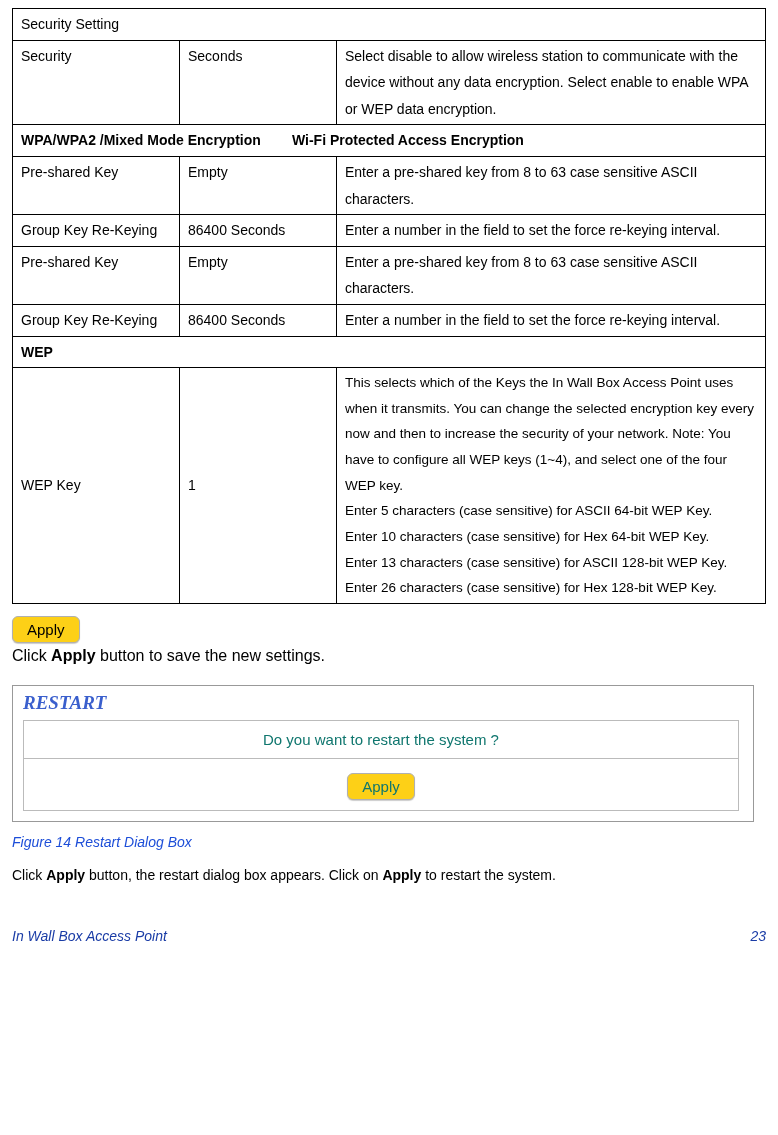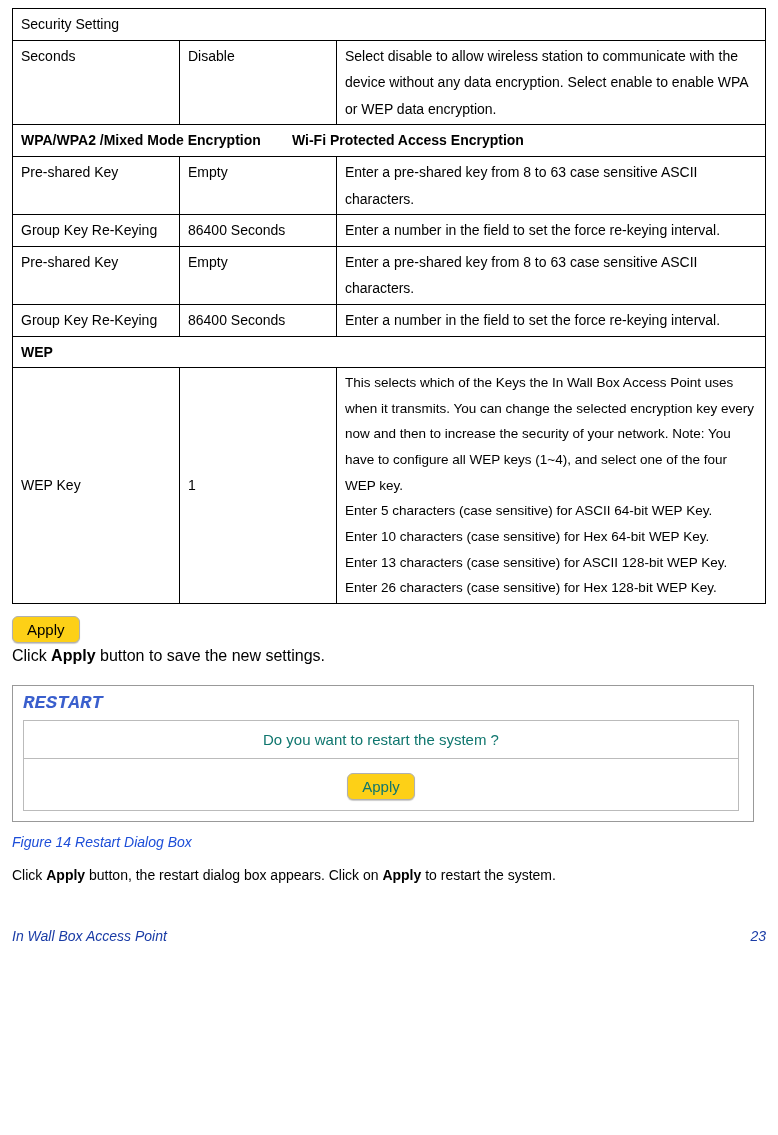--- a/index.html
+++ b/index.html
@@ -43,21 +43,21 @@
       font-size: 16px;
       margin: 4px 0 20px 0;
     }
     .restart-box {
       border: 1px solid #999;
       width: 740px;
       margin-bottom: 12px;
     }
     .restart-title {
       color: #3a5fcd;
-      font-family: Liberation Mono, monospace;
+      font-family: Liberation Serif, serif;
       font-weight: bold;
       font-size: 19px;
       font-style: italic;
       padding: 6px 10px 0 10px;
     }
     .restart-inner-table {
       border-collapse: collapse;
       width: 716px;
       margin: 6px 10px 10px 10px;
     }
@@ -95,22 +95,22 @@
 <body>
 
 
 
 <table class="main">
   <tbody>
       <tr>
         <td colspan="3">Security Setting</td>
       </tr>
   <tr>
-    <td class="col1">Seconds</td>
-    <td class="col2">Disable</td>
+    <td class="col1">Security</td>
+    <td class="col2">Seconds</td>
     <td class="justify">Select disable to allow wireless station to communicate with the device without any data encryption. Select enable to enable WPA or WEP data encryption.</td>
   </tr>
   <tr class="header-row">
         <td colspan="3" style="white-space:pre">WPA/WPA2 /Mixed Mode Encryption        Wi-Fi Protected Access Encryption</td>
       </tr>
   <tr>
     <td class="col1">Pre-shared Key</td>
     <td class="col2">Empty</td>
     <td class="justify">Enter a pre-shared key from 8 to 63 case sensitive ASCII characters.</td>
   </tr>

